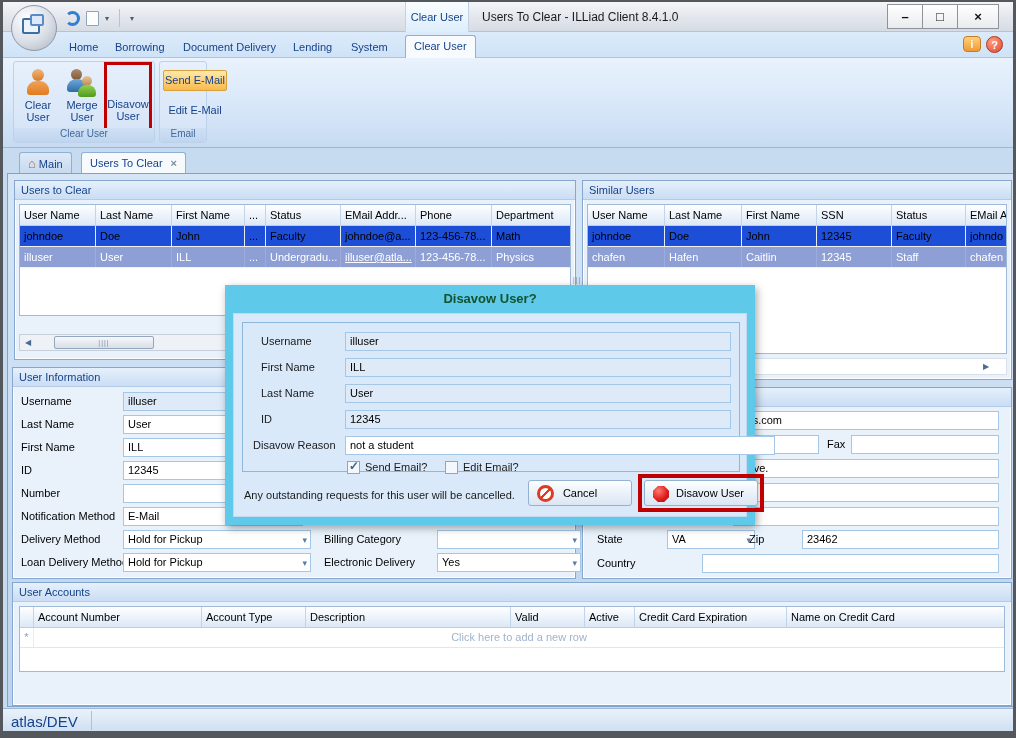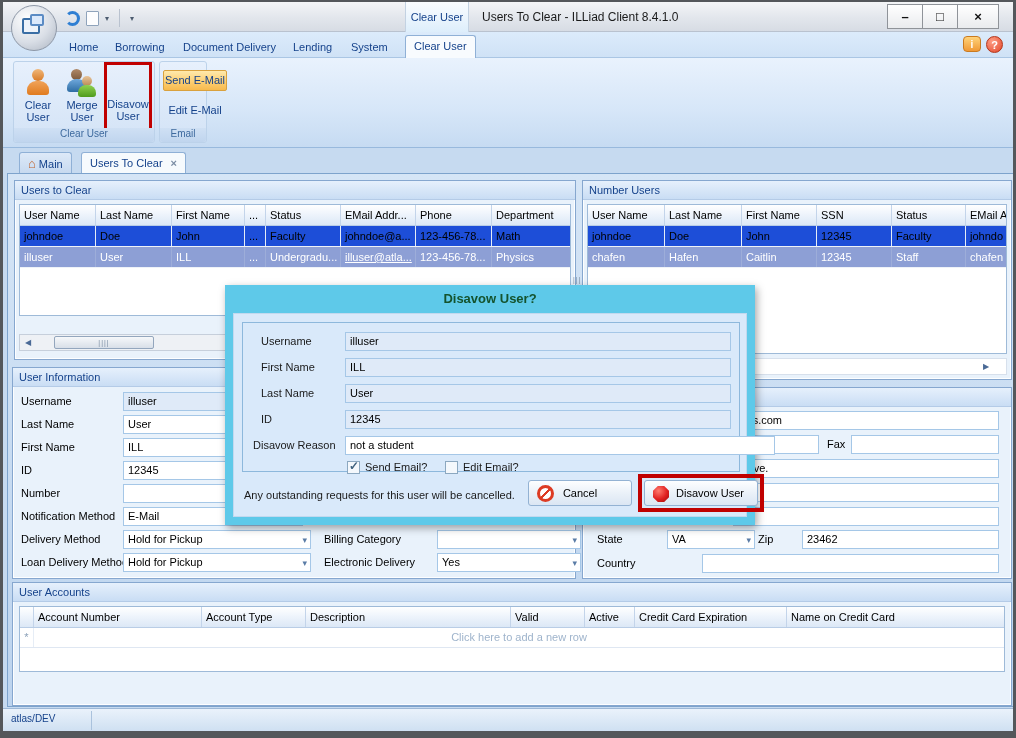--- a/index.html
+++ b/index.html
@@ -99,21 +99,21 @@
     white-space:nowrap; overflow:hidden; }
   .ibox.ro { background:#dfeaf8; }
   .dd::after { content:"▾"; position:absolute; right:3px; top:1px; font-size:9px; color:#5a7ca6; }
 
   .newrow { display:flex; height:20px; background:#fff; border-bottom:1px solid #dfe7f2; font-size:11px; }
   .nrmark { width:14px; text-align:center; color:#8aa0b8; line-height:19px; border-right:1px solid #e6edf6; }
   .nrtext { flex:1; text-align:center; color:#9fb4cc; line-height:19px; }
 
   
   .status { position:absolute; left:0; top:706px; width:1010px; height:23px;
-    background:linear-gradient(#eaf2fb,#cfe0f2); border-top:1px solid #9db8d6; font-size:10px; color:#15428b; }
+    background:linear-gradient(#eaf2fb,#cfe0f2); border-top:1px solid #9db8d6; font-size:15px; color:#15428b; }
   .status .cell { position:absolute; left:8px; top:4px; }
   .stdiv { position:absolute; left:88px; top:2px; width:1px; height:19px; background:#aac2dd; }
 
   
   .dlg { position:absolute; left:222px; top:283px; width:530px; height:240px; background:#5ec9e9; z-index:90;
     box-shadow:2px 3px 8px rgba(0,0,0,0.35); }
   .dlg-title { height:28px; text-align:center; line-height:28px; font-size:13px; color:#14532d;font-weight:bold; }
   .dlg-body { position:absolute; left:8px; top:28px; width:514px; height:204px; background:#d9e9fa; border:1px solid #c2d9ef; }
   .fieldset { position:absolute; left:8px; top:8px; width:498px; height:150px; border:1px solid #8db8dc; }
   .dlg .lbl { color:#1a1a1a; }
@@ -246,21 +246,21 @@
           </div>
       <div class="hsb" style="left:4px; top:153px; width:552px;">
         <span class="sbarrow">◀</span>
         <span class="sbthumb">||||</span>
       </div>
     </div>
 
     <div class="splitter grip" style="left:565px; top:102px;">||||</div>
 
     <div class="panel" style="left:574px; top:6px; width:430px; height:200px;">
-      <div class="panel-h">Number Users</div>
+      <div class="panel-h">Similar Users</div>
       <div class="tablewrap" style="left:4px; top:23px; width:420px; height:150px;">
             <div class="tr th">
               <div class="td" style="width: 77px;">User Name</div>
               <div class="td" style="width: 77px;">Last Name</div>
               <div class="td" style="width: 75px;">First Name</div>
               <div class="td" style="width: 75px;">SSN</div>
               <div class="td" style="width: 74px;">Status</div>
               <div class="td" style="width: 60px;">EMail A</div>
             </div>
             <div class="tr tdr">
@@ -313,21 +313,21 @@
       <div class="panel-h"></div>
       <div class="ibox" style="left:150px; top:23px; width:266px;">-sys.com</div>
       <div class="ibox" style="left:150px; top:47px; width:86px;">910</div>
       <div class="lbl" style="left:244px; top:50px;">Fax</div>
       <div class="ibox" style="left:268px; top:47px; width:148px;"></div>
       <div class="ibox" style="left:150px; top:71px; width:266px;">d Ave.</div>
       <div class="ibox" style="left:150px; top:95px; width:266px;"></div>
       <div class="ibox" style="left:150px; top:119px; width:266px;">h</div>
       <div class="lbl" style="left:14px; top:145px;">State</div>
       <div class="ibox dd" style="left:84px; top:142px; width:88px;">VA</div>
-      <div class="lbl" style="left:175px; top:145px;">Zip</div>
+      <div class="lbl" style="left:166px; top:145px;">Zip</div>
       <div class="ibox" style="left:219px; top:142px; width:197px;">23462</div>
       <div class="lbl" style="left:14px; top:169px;">Country</div>
       <div class="ibox" style="left:119px; top:166px; width:297px;"></div>
     </div>
 
     <div class="panel" style="left:4px; top:408px; width:1000px; height:124px;">
       <div class="panel-h">User Accounts</div>
       <div class="tablewrap" style="left:6px; top:23px; width:986px; height:66px;">
         <div style="display:flex;">
           <div class="tr th" style="width:14px; flex:0 0 auto;">

